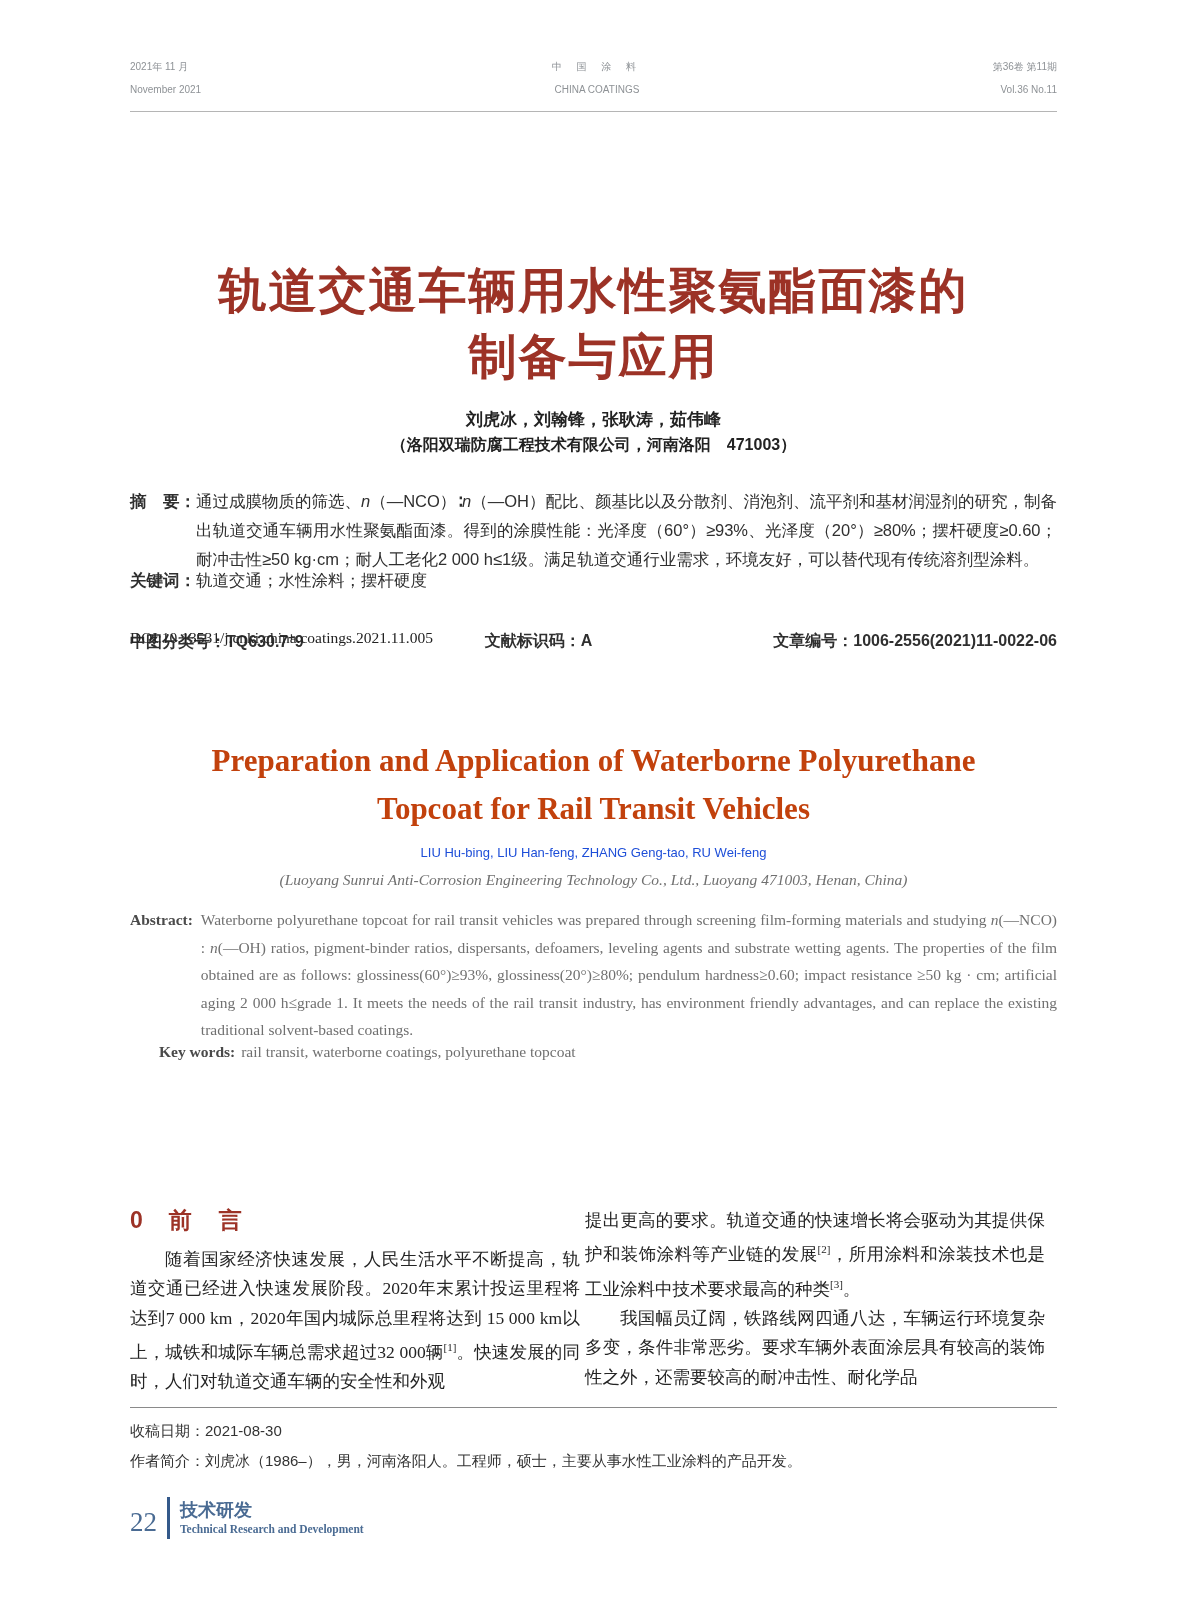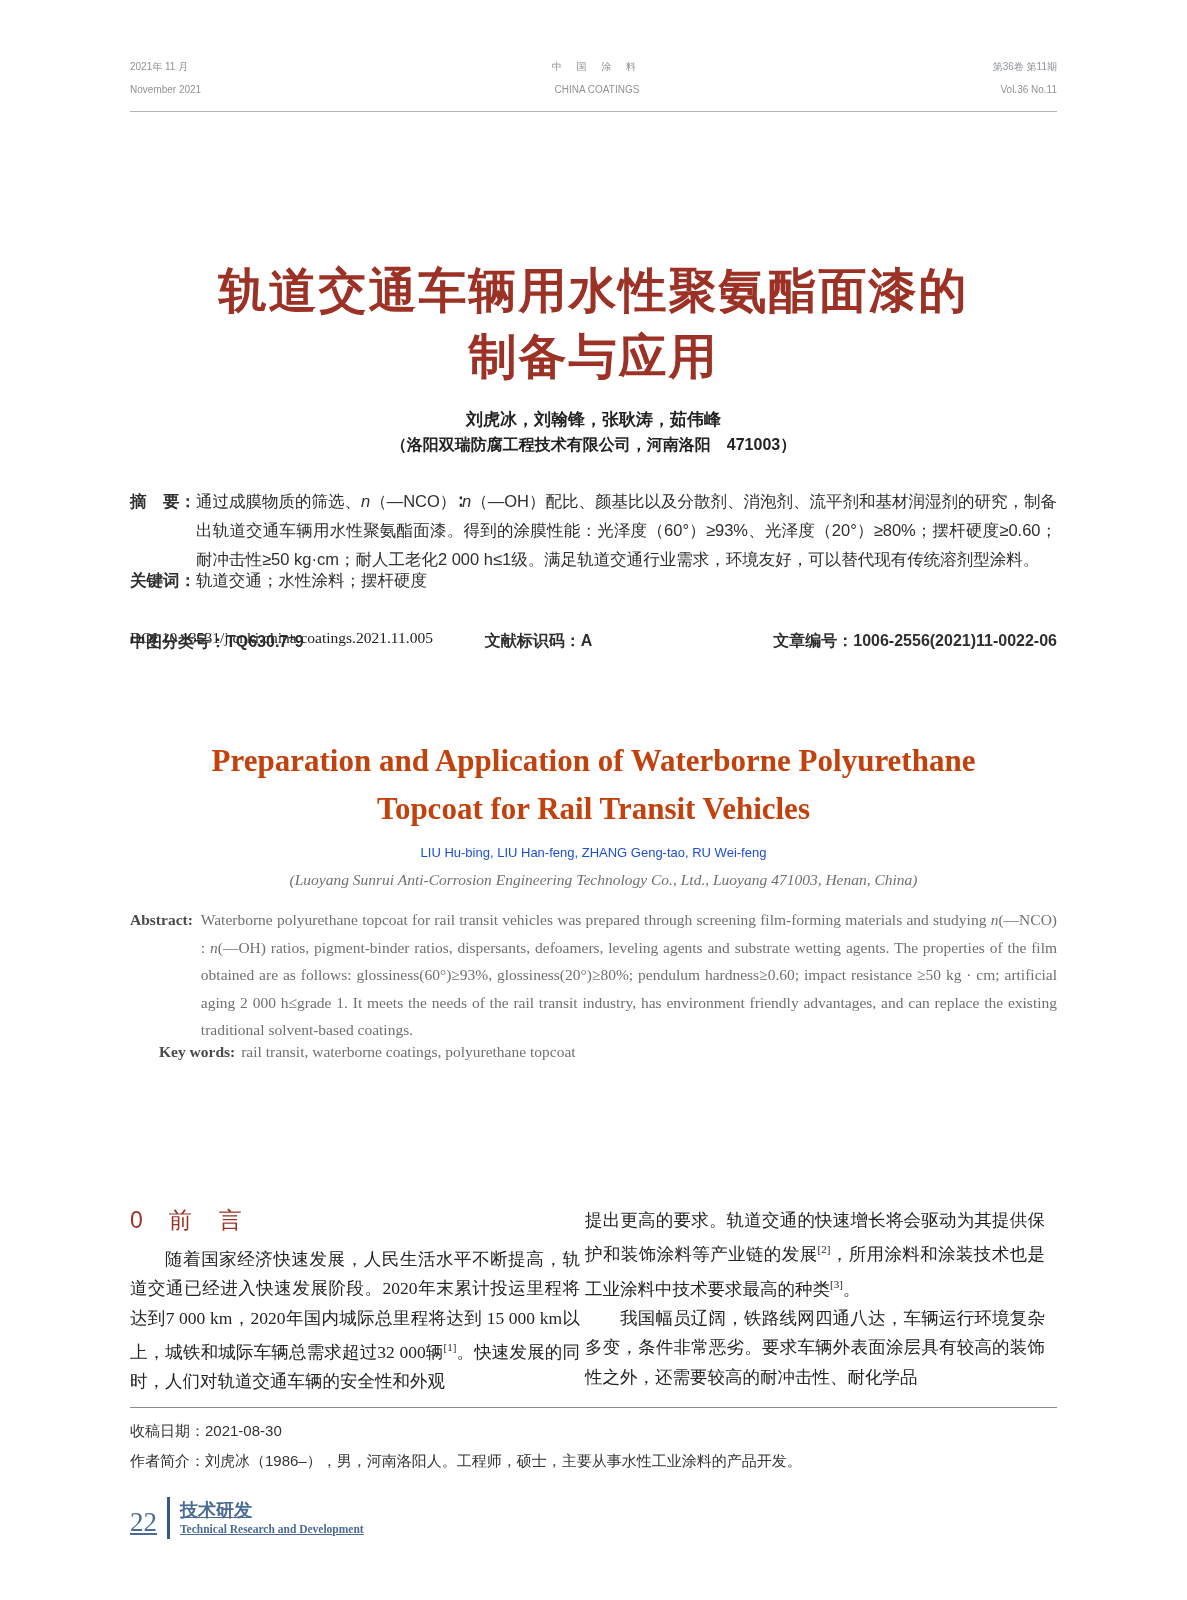--- a/index.html
+++ b/index.html
@@ -64,41 +64,41 @@
     position:absolute;left:130px;top:737px;width:927px;
     text-align:center;color:#c2410c;font-weight:bold;
     font-family:"Liberation Serif",serif;
     font-size:31px;line-height:48px;
   }
   .authors-en{
     position:absolute;left:130px;top:845px;width:927px;
     text-align:center;font-size:13px;color:#1d4ed8;
   }
   .affiliation-en{
-    position:absolute;left:140px;top:871px;width:927px;
+    position:absolute;left:130px;top:871px;width:927px;
     text-align:center;font-family:"Liberation Serif",serif;
     font-style:italic;font-size:15.5px;color:#707070;
   }
   .abstract-en{
     position:absolute;left:130px;top:906px;width:927px;
     font-family:"Liberation Serif",serif;
     font-size:15.5px;line-height:27.5px;color:#707070;
   }
   .abstract-en .hang-label{color:#4a4a4a;padding-right:8px;}
   .keywords-en{
     position:absolute;left:130px;top:1038px;width:927px;
     font-family:"Liberation Serif",serif;
     font-size:15.5px;line-height:27.5px;color:#707070;
   }
   .keywords-en .kw-label{font-weight:bold;color:#4a4a4a;padding-right:6px;margin-left:29px;}
   
   .col-left{position:absolute;left:130px;top:1203px;width:450px;}
   .col-right{position:absolute;left:585px;top:1206px;width:460px;}
   .section-heading{
-    color:#9c3226;font-weight:normal;font-size:23px;line-height:34px;
+    color:#9c3226;font-weight:bold;font-size:23px;line-height:34px;
     margin-bottom:8px;
   }
   .section-heading .sec-title{margin-left:26px;letter-spacing:2px;}
   .body-par{
     font-family:"Liberation Serif",serif;
     font-size:17.5px;line-height:29.4px;color:#242424;
     text-align:justify;margin:0;
   }
   .body-par.indent{text-indent:2em;}
   .body-par sup{font-size:11px;}
@@ -107,21 +107,21 @@
     position:absolute;left:130px;top:1407px;width:927px;
     border-top:1px solid #8a8a8a;height:0;
   }
   .footnote{
     position:absolute;left:130px;top:1416px;width:927px;
     font-size:15px;line-height:30px;color:#333;
   }
   
   .page-footer{
     position:absolute;left:130px;top:1497px;
-    display:flex;align-items:center;color:#4a6b93;text-decoration:underline;
+    display:flex;align-items:center;color:#4a6b93;
   }
   .pf-number{
     font-family:"Liberation Serif",serif;font-size:27px;
     margin-right:10px;margin-top:8px;
   }
   .pf-bar{width:3px;height:42px;background:#34598a;margin-right:10px;}
   .pf-col-cn{font-size:18px;font-weight:bold;line-height:22px;}
   .pf-col-en{
     font-family:"Liberation Serif",serif;font-weight:bold;
     font-size:11.5px;line-height:16px;

